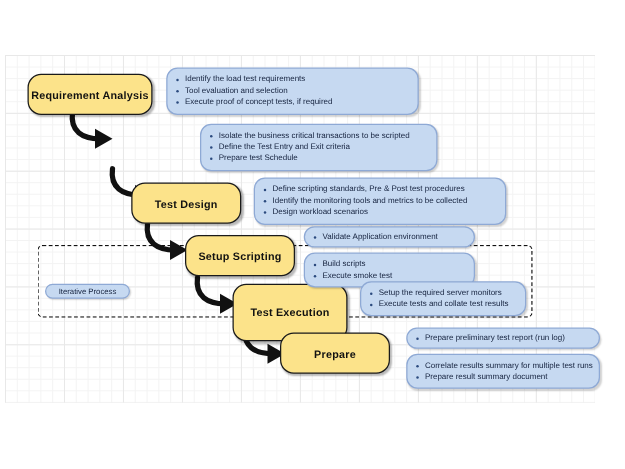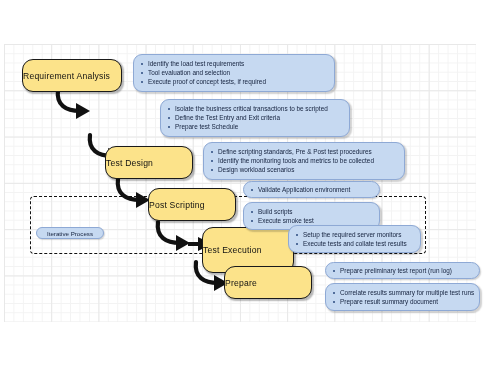--- a/index.html
+++ b/index.html
@@ -24,23 +24,23 @@
     background-position:0 0,0 0,0 0,0 0;
   }
 
   
   .node{
     position:absolute;
     background:#fce38a;
     border:1.6px solid #1a1a1a;
     border-radius:11px;
     box-sizing:border-box;
-    display:flex;align-items:center;
+    display:flex;align-items:center;justify-content:center;
     color:#111;
-    font-weight:normal;
+    font-weight:bold;
     font-size:8.6px;
     letter-spacing:.2px;
     text-align:center;
     box-shadow:1.5px 1.5px 1.5px rgba(0,0,0,.28);
   }
 
   
   .callout{
     position:absolute;
     background:#c6d9f1;
@@ -132,24 +132,24 @@
   <div class="node" style="left:22px;top:59px;width:100px;height:33px;">
     <span>Requirement Analysis</span>
   </div>
 
 
   <div class="node" style="left:105px;top:146px;width:88px;height:33px;">
     <span>Test Design</span>
   </div>
 
   <div class="node" style="left:148px;top:188px;width:88px;height:33px;">
-    <span>Post Scripting</span>
-  </div>
-
-  <div class="node" style="left:202px;top:227px;width:92px;height:46px;">
+    <span>Setup Scripting</span>
+  </div>
+
+  <div class="node" style="left:186px;top:227px;width:92px;height:46px;">
     <span>Test Execution</span>
   </div>
 
   <div class="node" style="left:224px;top:266px;width:88px;height:33px;">
     <span>Prepare</span>
   </div>
 
   <div class="pill" style="left:36px;top:227px;width:68px;height:12px;">
     <span>Iterative Process</span>
   </div>

